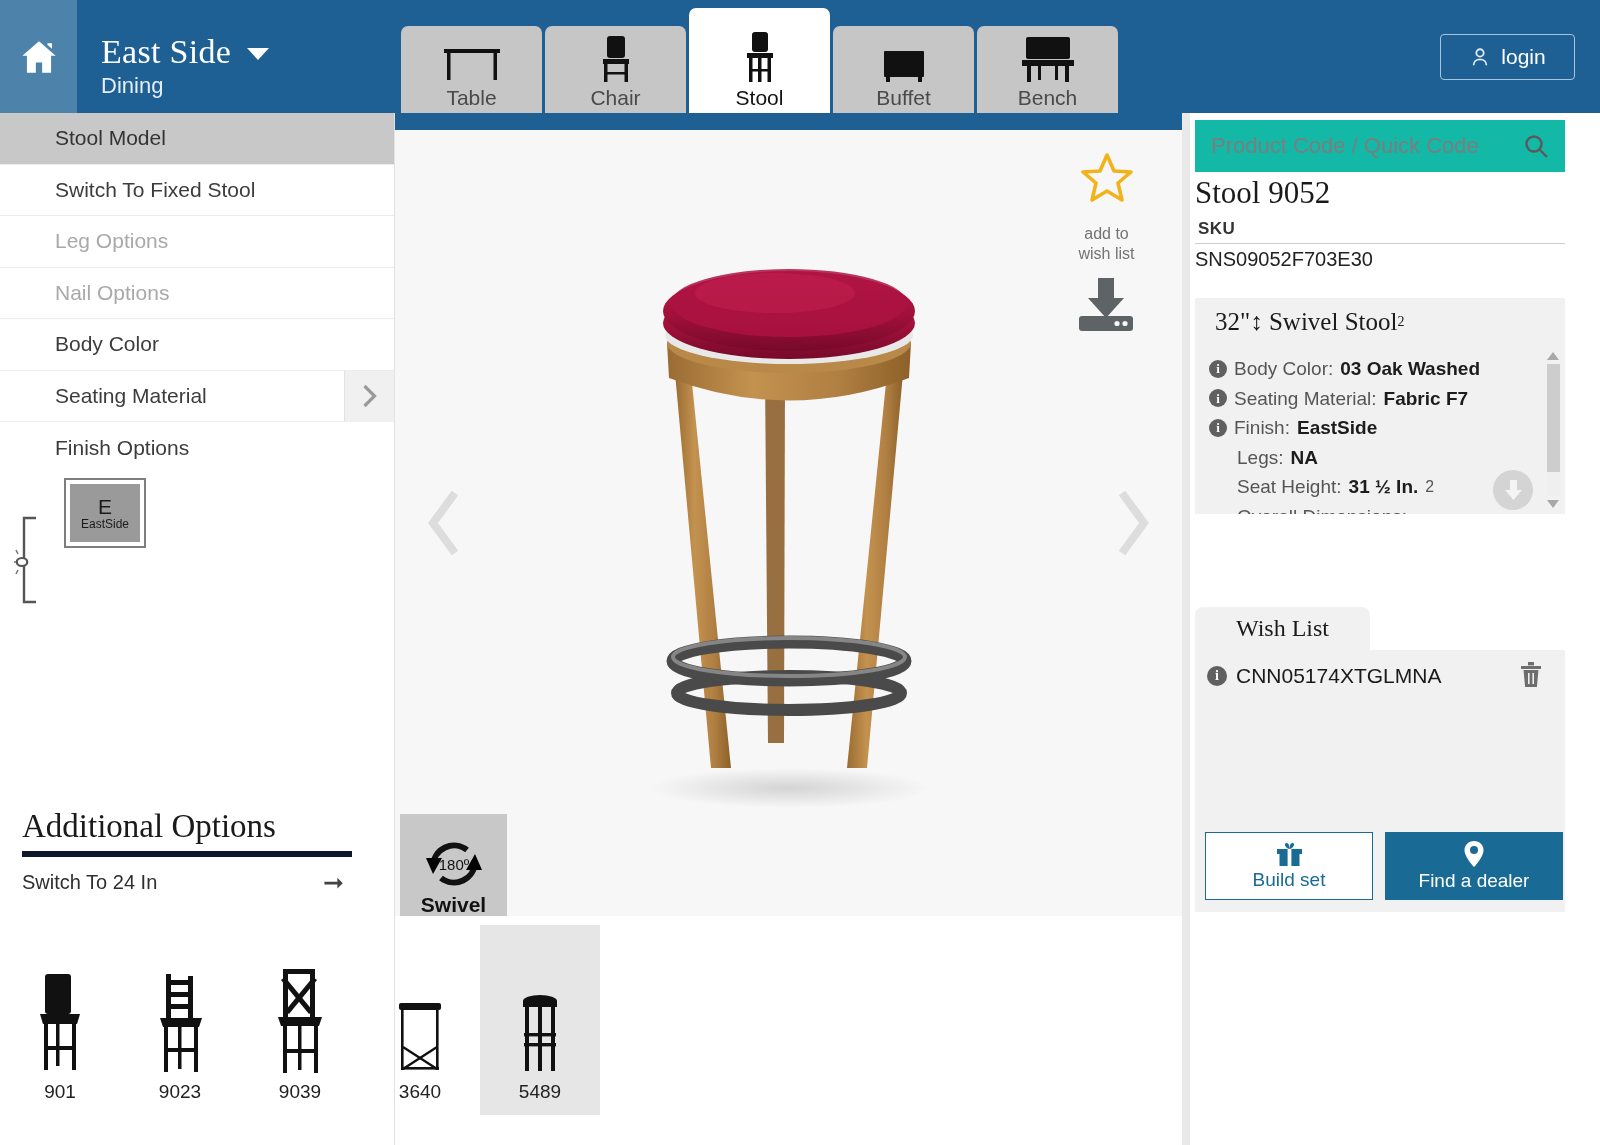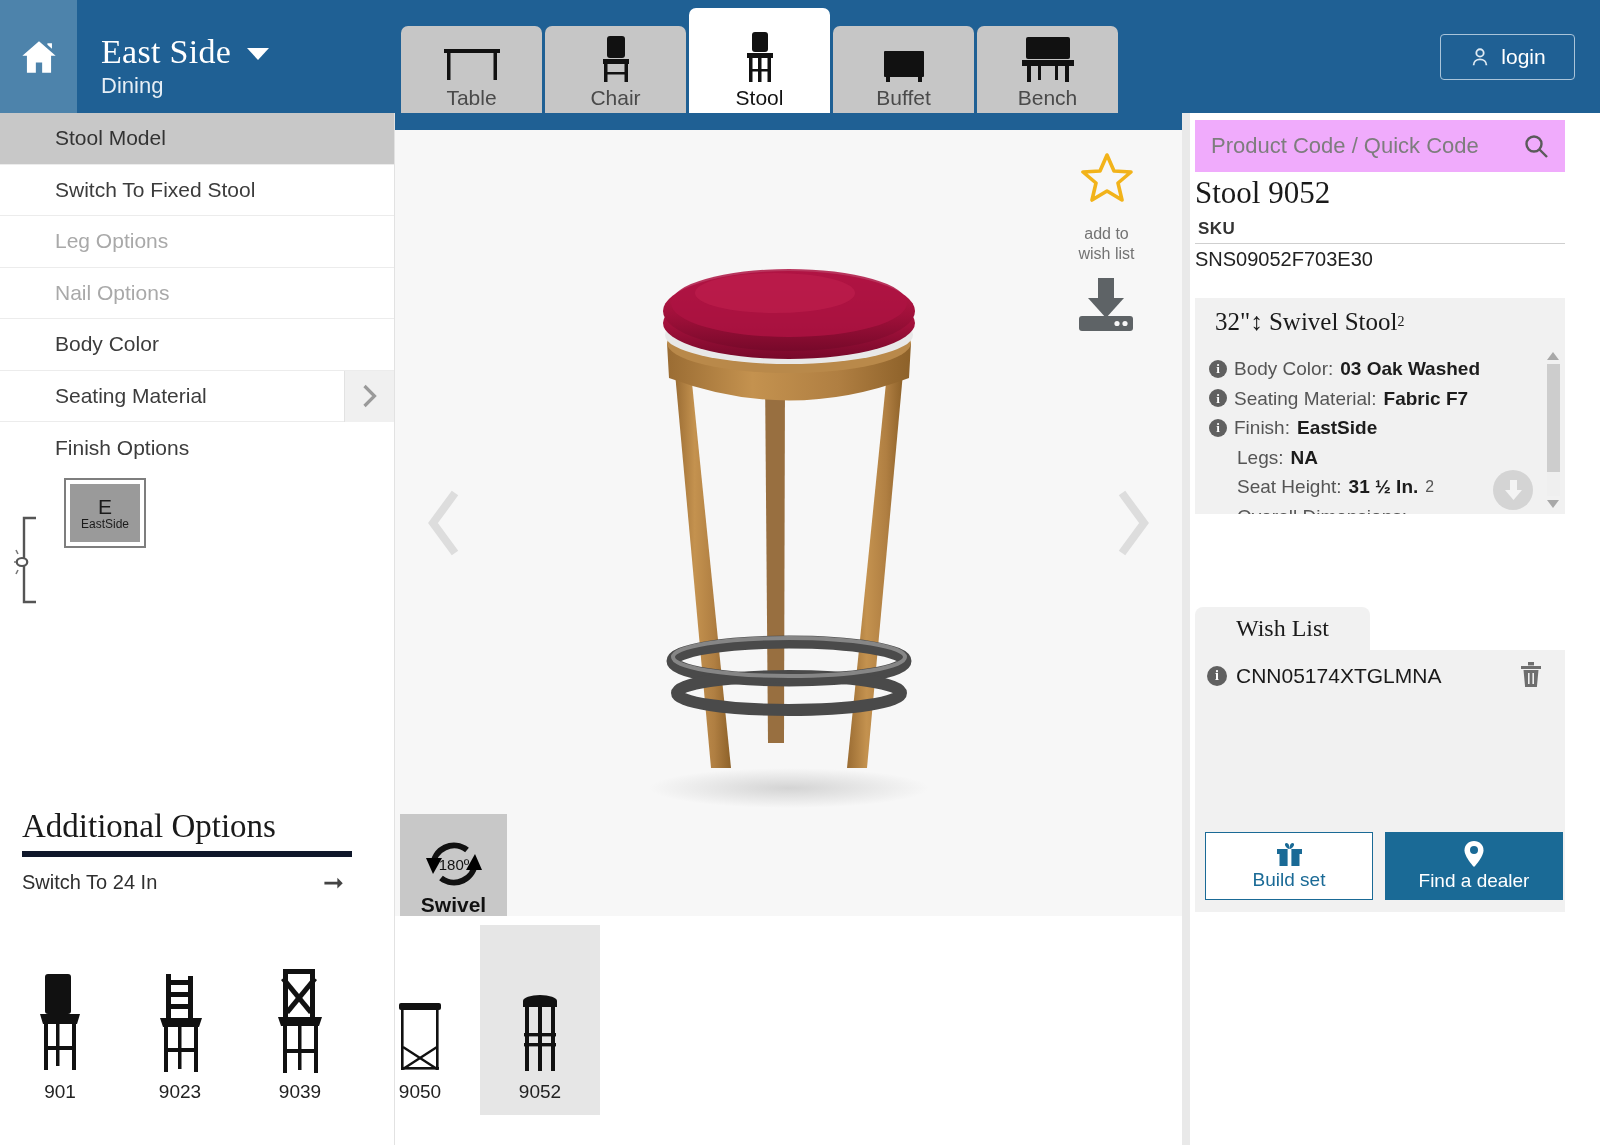--- a/index.html
+++ b/index.html
@@ -145,21 +145,21 @@
   }
   .swivel-badge svg { width:62px; height:56px; }
   .swivel-txt { font-size:21px; font-weight:bold; color:#111; margin-top:1px; }
 
   
   .stool { position:absolute; left:50%; top:50%; transform:translate(-50%,-50%); width:420px; height:600px; }
 
   
   .rpanel { position:absolute; left:1190px; top:113px; width:410px; height:1032px; background:#fff; }
   .search-bar {
-    position:absolute; left:5px; top:7px; width:370px; height:52px; background:#f0abfc;
+    position:absolute; left:5px; top:7px; width:370px; height:52px; background:#14b8a6;
     display:flex; align-items:center; padding:0 16px; cursor:text;
   }
   .search-bar input {
     border:none; background:transparent; outline:none; flex:1;
     font-size:22px; color:#4a4a4a; font-family:"Liberation Sans", sans-serif;
   }
   .search-bar input::placeholder { color:#7d7d7d; }
   .search-bar svg { width:26px; height:26px; stroke:#5a5a5a; fill:none; stroke-width:2.4; }
 
   .prod-title {
@@ -426,35 +426,35 @@
       <div class="thumb-img">
         <svg width="66" height="78" viewBox="0 0 66 78">
             <rect x="12" y="6" width="42" height="7" rx="2"></rect>
             <rect x="14" y="13" width="2.6" height="60"></rect>
             <rect x="49" y="13" width="2.6" height="60"></rect>
             <path d="M16 72 L50 50" stroke="#111" stroke-width="2.4" fill="none"></path>
             <path d="M50 72 L16 50" stroke="#111" stroke-width="2.4" fill="none"></path>
             <rect x="14" y="70" width="38" height="2.6"></rect>
           </svg>
       </div>
-      <div class="thumb-label">9050</div>
+      <div class="thumb-label">3640</div>
     </div>
     <div class="thumb selected">
       <div class="thumb-img">
         <svg width="56" height="82" viewBox="0 0 56 82">
             <ellipse cx="28" cy="8" rx="17" ry="6"></ellipse>
             <rect x="11" y="8" width="34" height="6"></rect>
             <rect x="13" y="14" width="4" height="64"></rect>
             <rect x="39" y="14" width="4" height="64"></rect>
             <rect x="26" y="14" width="4" height="64"></rect>
             <rect x="12" y="40" width="32" height="3.4"></rect>
             <rect x="12" y="50" width="32" height="3.4"></rect>
           </svg>
       </div>
-      <div class="thumb-label">9052</div>
+      <div class="thumb-label">5489</div>
     </div>
   </div>
 
   <div class="viewer">
 
     <svg class="stool" viewBox="0 0 420 600">
       <defs>
         <linearGradient id="wood" x1="0" y1="0" x2="1" y2="0">
           <stop offset="0%" stop-color="#9a6c33"></stop>
           <stop offset="35%" stop-color="#c4924f"></stop>

